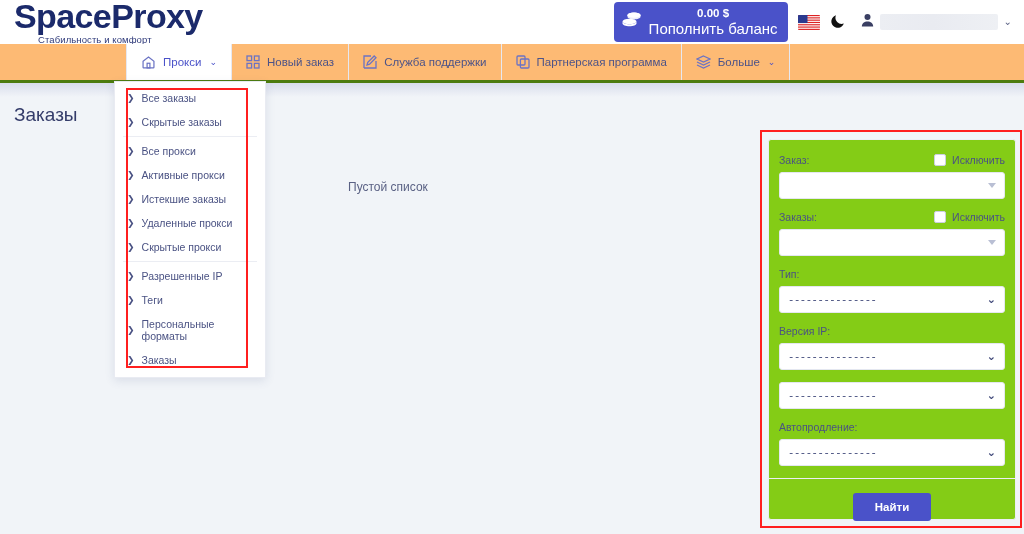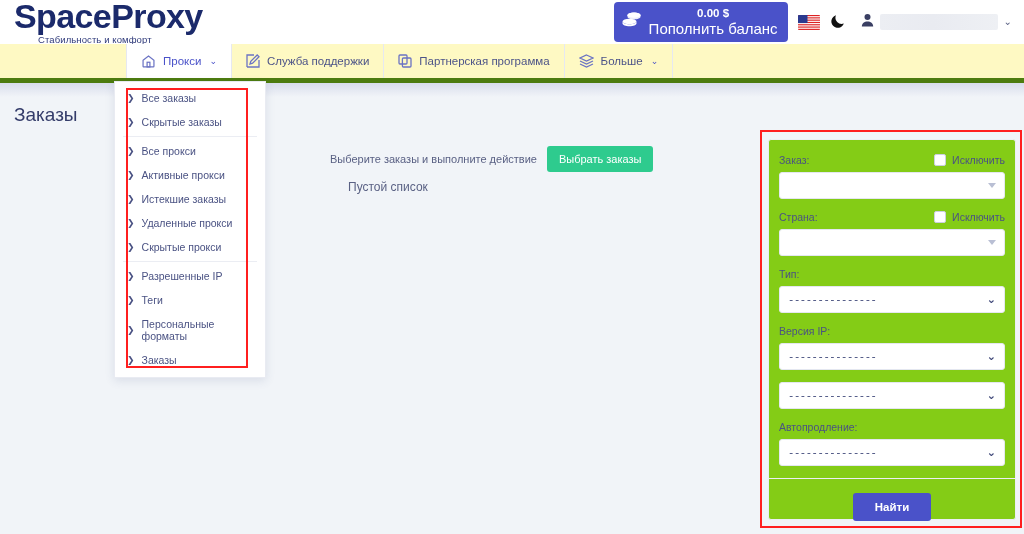--- a/index.html
+++ b/index.html
@@ -52,22 +52,22 @@
   .person-ic { color: #3a3f63; }
   .user-redacted {
     width: 118px; height: 16px; border-radius: 2px;
     background: linear-gradient(90deg,#eceef3,#e9ebf1 45%,#eef0f4);
   }
   .chev { color: #5a6184; font-size: 10px; line-height: 1; }
 
   
   .navbar {
     position: absolute; top: 44px; left: 0; width: 1024px; height: 39px;
-    background: #fef9c3;
-    border-bottom: 5px solid #4d7c0f;
+    background: #fdba74;
+    border-bottom: 3px solid #4d7c0f;
     display: flex; align-items: stretch;
     padding-left: 126px;
   }
   .nav-item {
     display: flex; align-items: center; gap: 7px;
     padding: 0 14px;
     font-size: 11.5px; color: #4c5388;
     border-right: 1px solid #e6e8f1;
     cursor: pointer; white-space: nowrap;
   }
@@ -257,20 +257,31 @@
       <span class="nic">
         <svg width="15" height="15" viewBox="0 0 16 16" fill="none" stroke="#6b73c4" stroke-width="1.3">
           <path d="M2.2 6.6 8 2.2l5.8 4.4V13a.8.8 0 0 1-.8.8H3a.8.8 0 0 1-.8-.8z"></path>
           <rect x="6.5" y="8.8" width="3" height="5"></rect>
         </svg>
       </span>
       <span>Прокси</span>
       <span class="caret">⌄</span>
     </div>
 
+    <div class="nav-item">
+      <span class="nic">
+        <svg width="14" height="14" viewBox="0 0 14 14" fill="none" stroke="#6b73c4" stroke-width="1.3">
+          <rect x="1" y="1" width="4.6" height="4.6"></rect>
+            <rect x="8.4" y="1" width="4.6" height="4.6"></rect>
+          <rect x="1" y="8.4" width="4.6" height="4.6"></rect>
+            <rect x="8.4" y="8.4" width="4.6" height="4.6"></rect>
+        </svg>
+      </span>
+      <span>Новый заказ</span>
+    </div>
 
     <div class="nav-item">
       <span class="nic">
         <svg width="14" height="14" viewBox="0 0 14 14" fill="none" stroke="#6b73c4" stroke-width="1.3">
           <path d="M1 13V1h7"></path>
             <path d="M1 13h12V6"></path>
             <path d="M11.2 1 13 2.8 6.6 9.2 4 10l.8-2.6z"></path>
         </svg>
       </span>
       <span>Служба поддержки</span>
@@ -351,44 +362,40 @@
         <span>Персональные форматы</span>
       </div>
       <div class="dd-item">
         <span class="arr">❯</span>
         <span>Заказы</span>
       </div>
 
     </div>
   </div>
 
-  <div class="bulk-row">
-    <span class="bulk-text">Выберите заказы и выполните действие</span>
-    <button class="green-btn">Выбрать заказы</button>
-  </div>
   <div class="empty-list">Пустой список</div>
 
   <div class="filter-card">
 
     <div class="fgroup">
       <div class="flabel-row">
         <span class="flabel">Заказ:</span>
         <span class="excl-wrap">
           <span class="checkbox"></span>
           <span class="excl-label">Исключить</span>
         </span>
       </div>
       <div class="select2">
         <span class="tri"></span>
       </div>
     </div>
 
     <div class="fgroup">
       <div class="flabel-row">
-        <span class="flabel">Страна:</span>
+        <span class="flabel">Заказы:</span>
         <span class="excl-wrap">
           <span class="checkbox"></span>
           <span class="excl-label">Исключить</span>
         </span>
       </div>
       <div class="select2">
         <span class="tri"></span>
       </div>
     </div>
 

